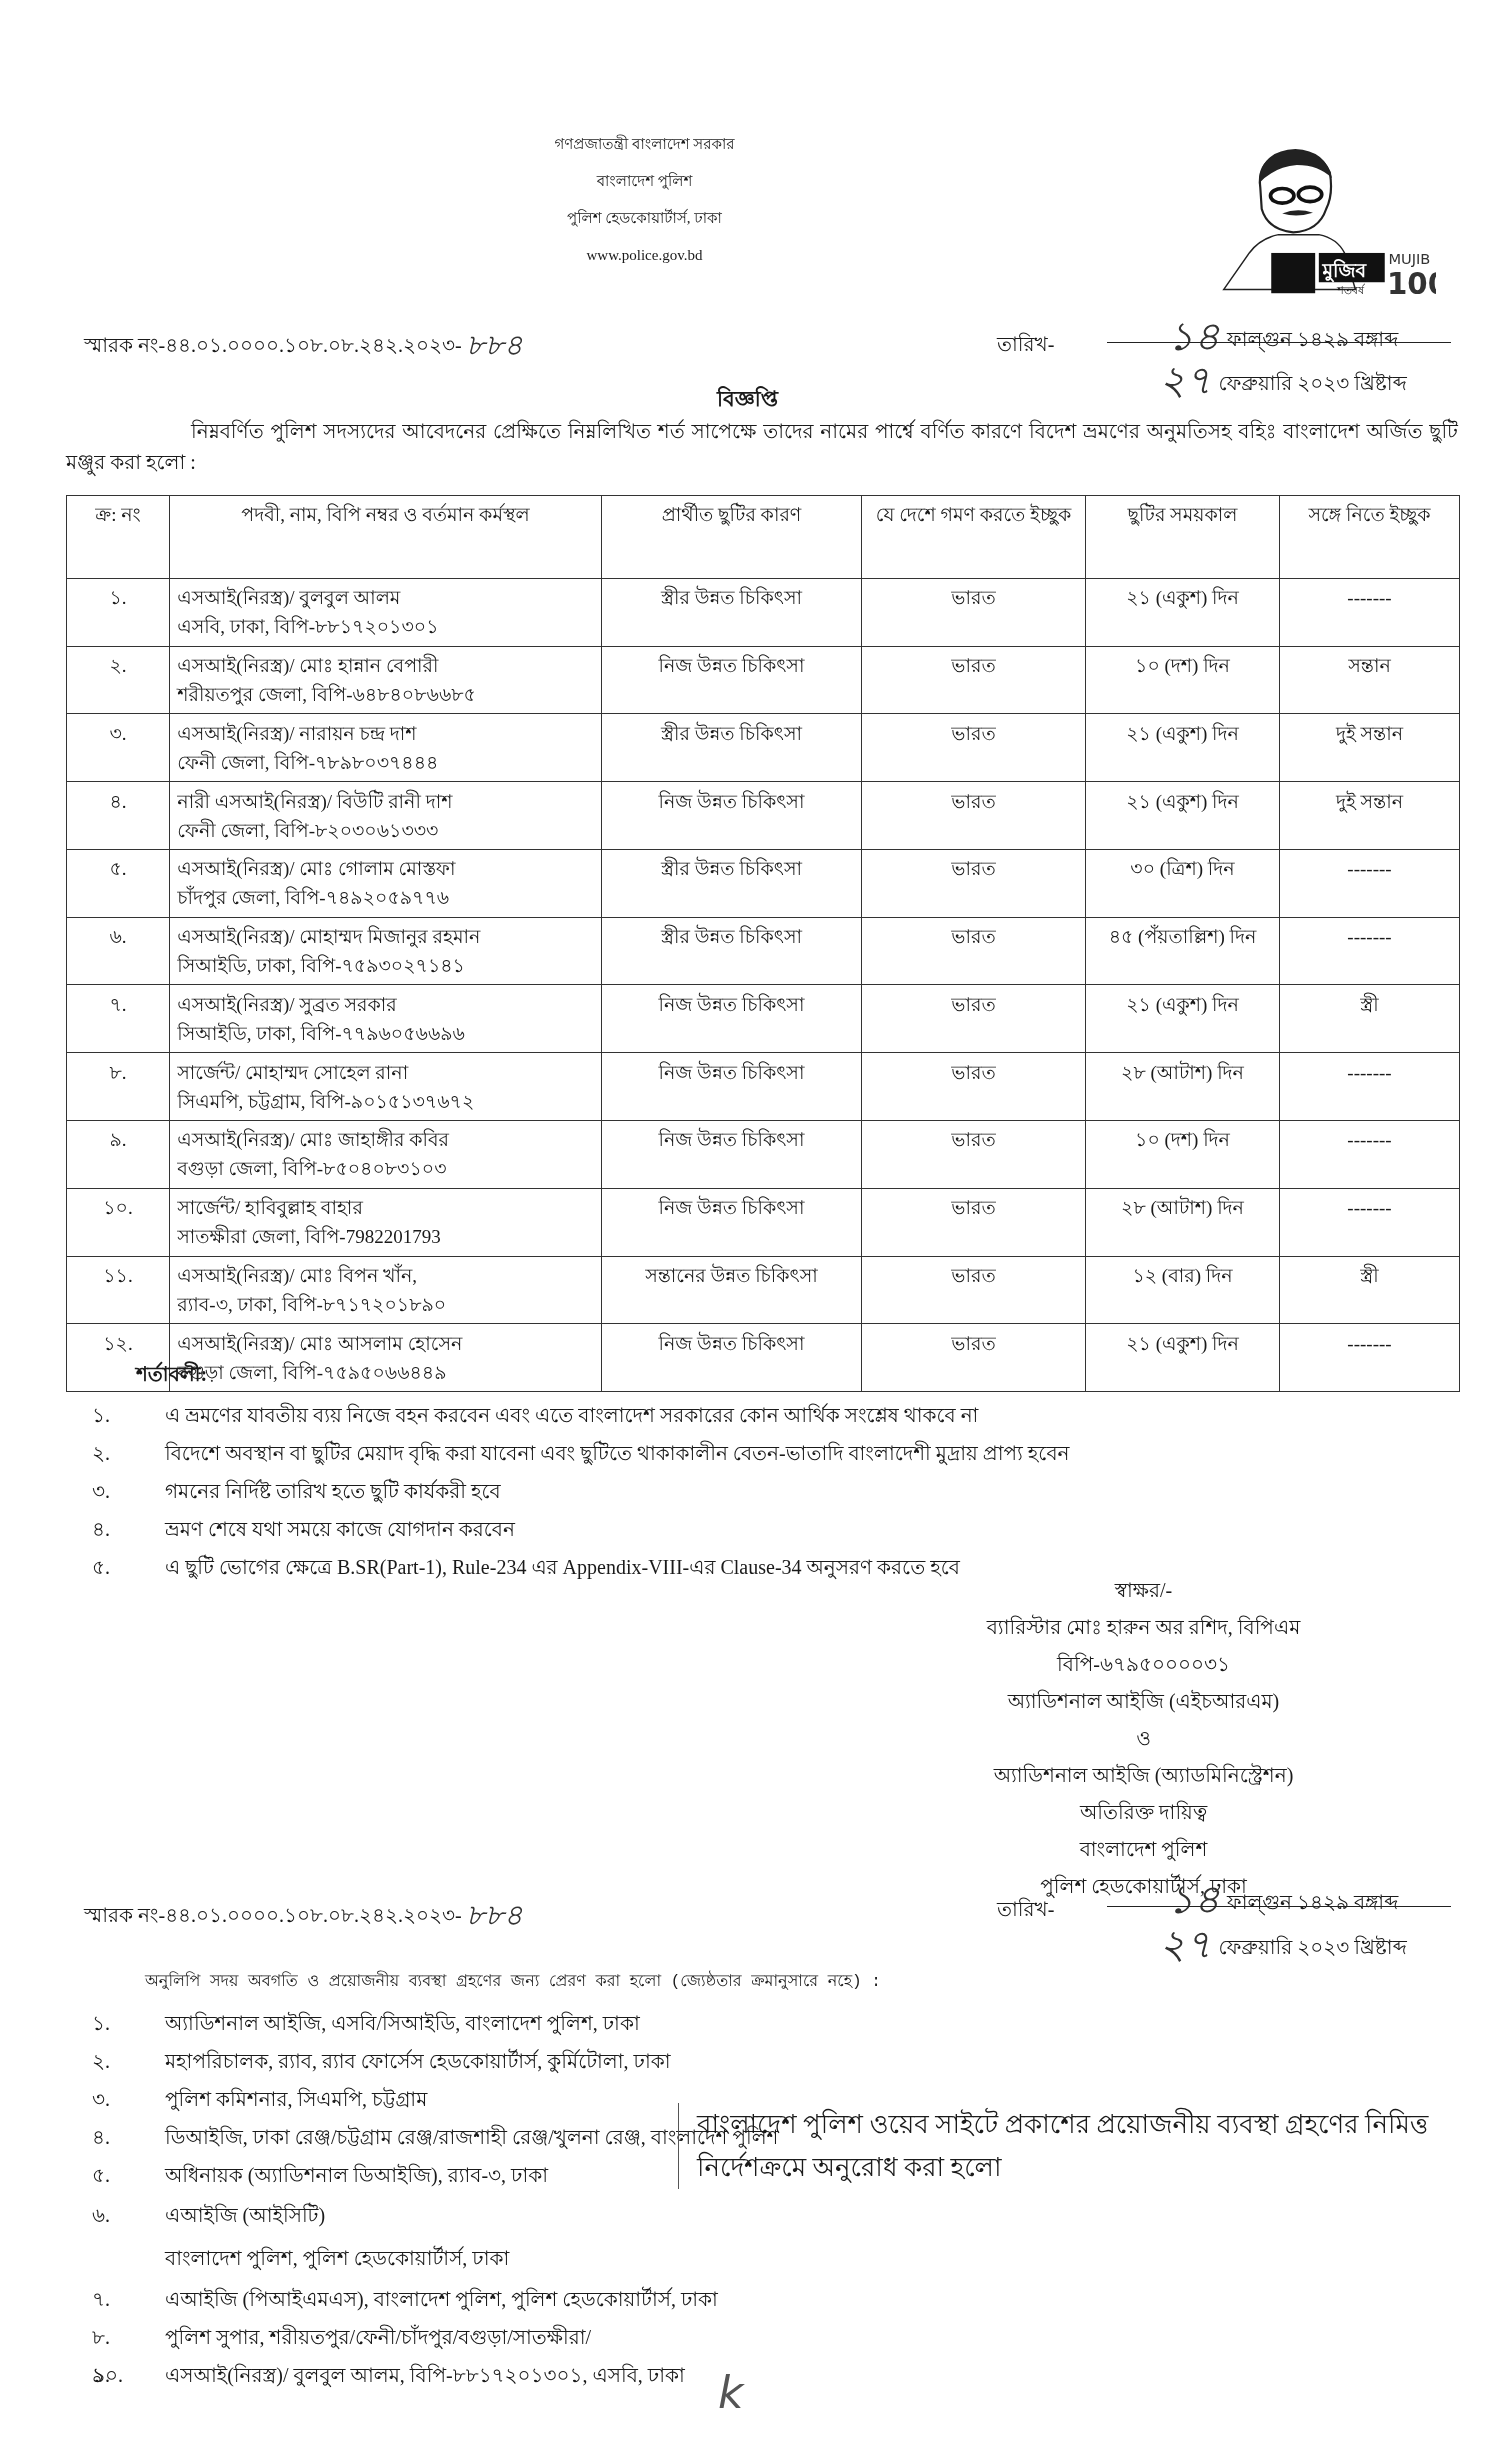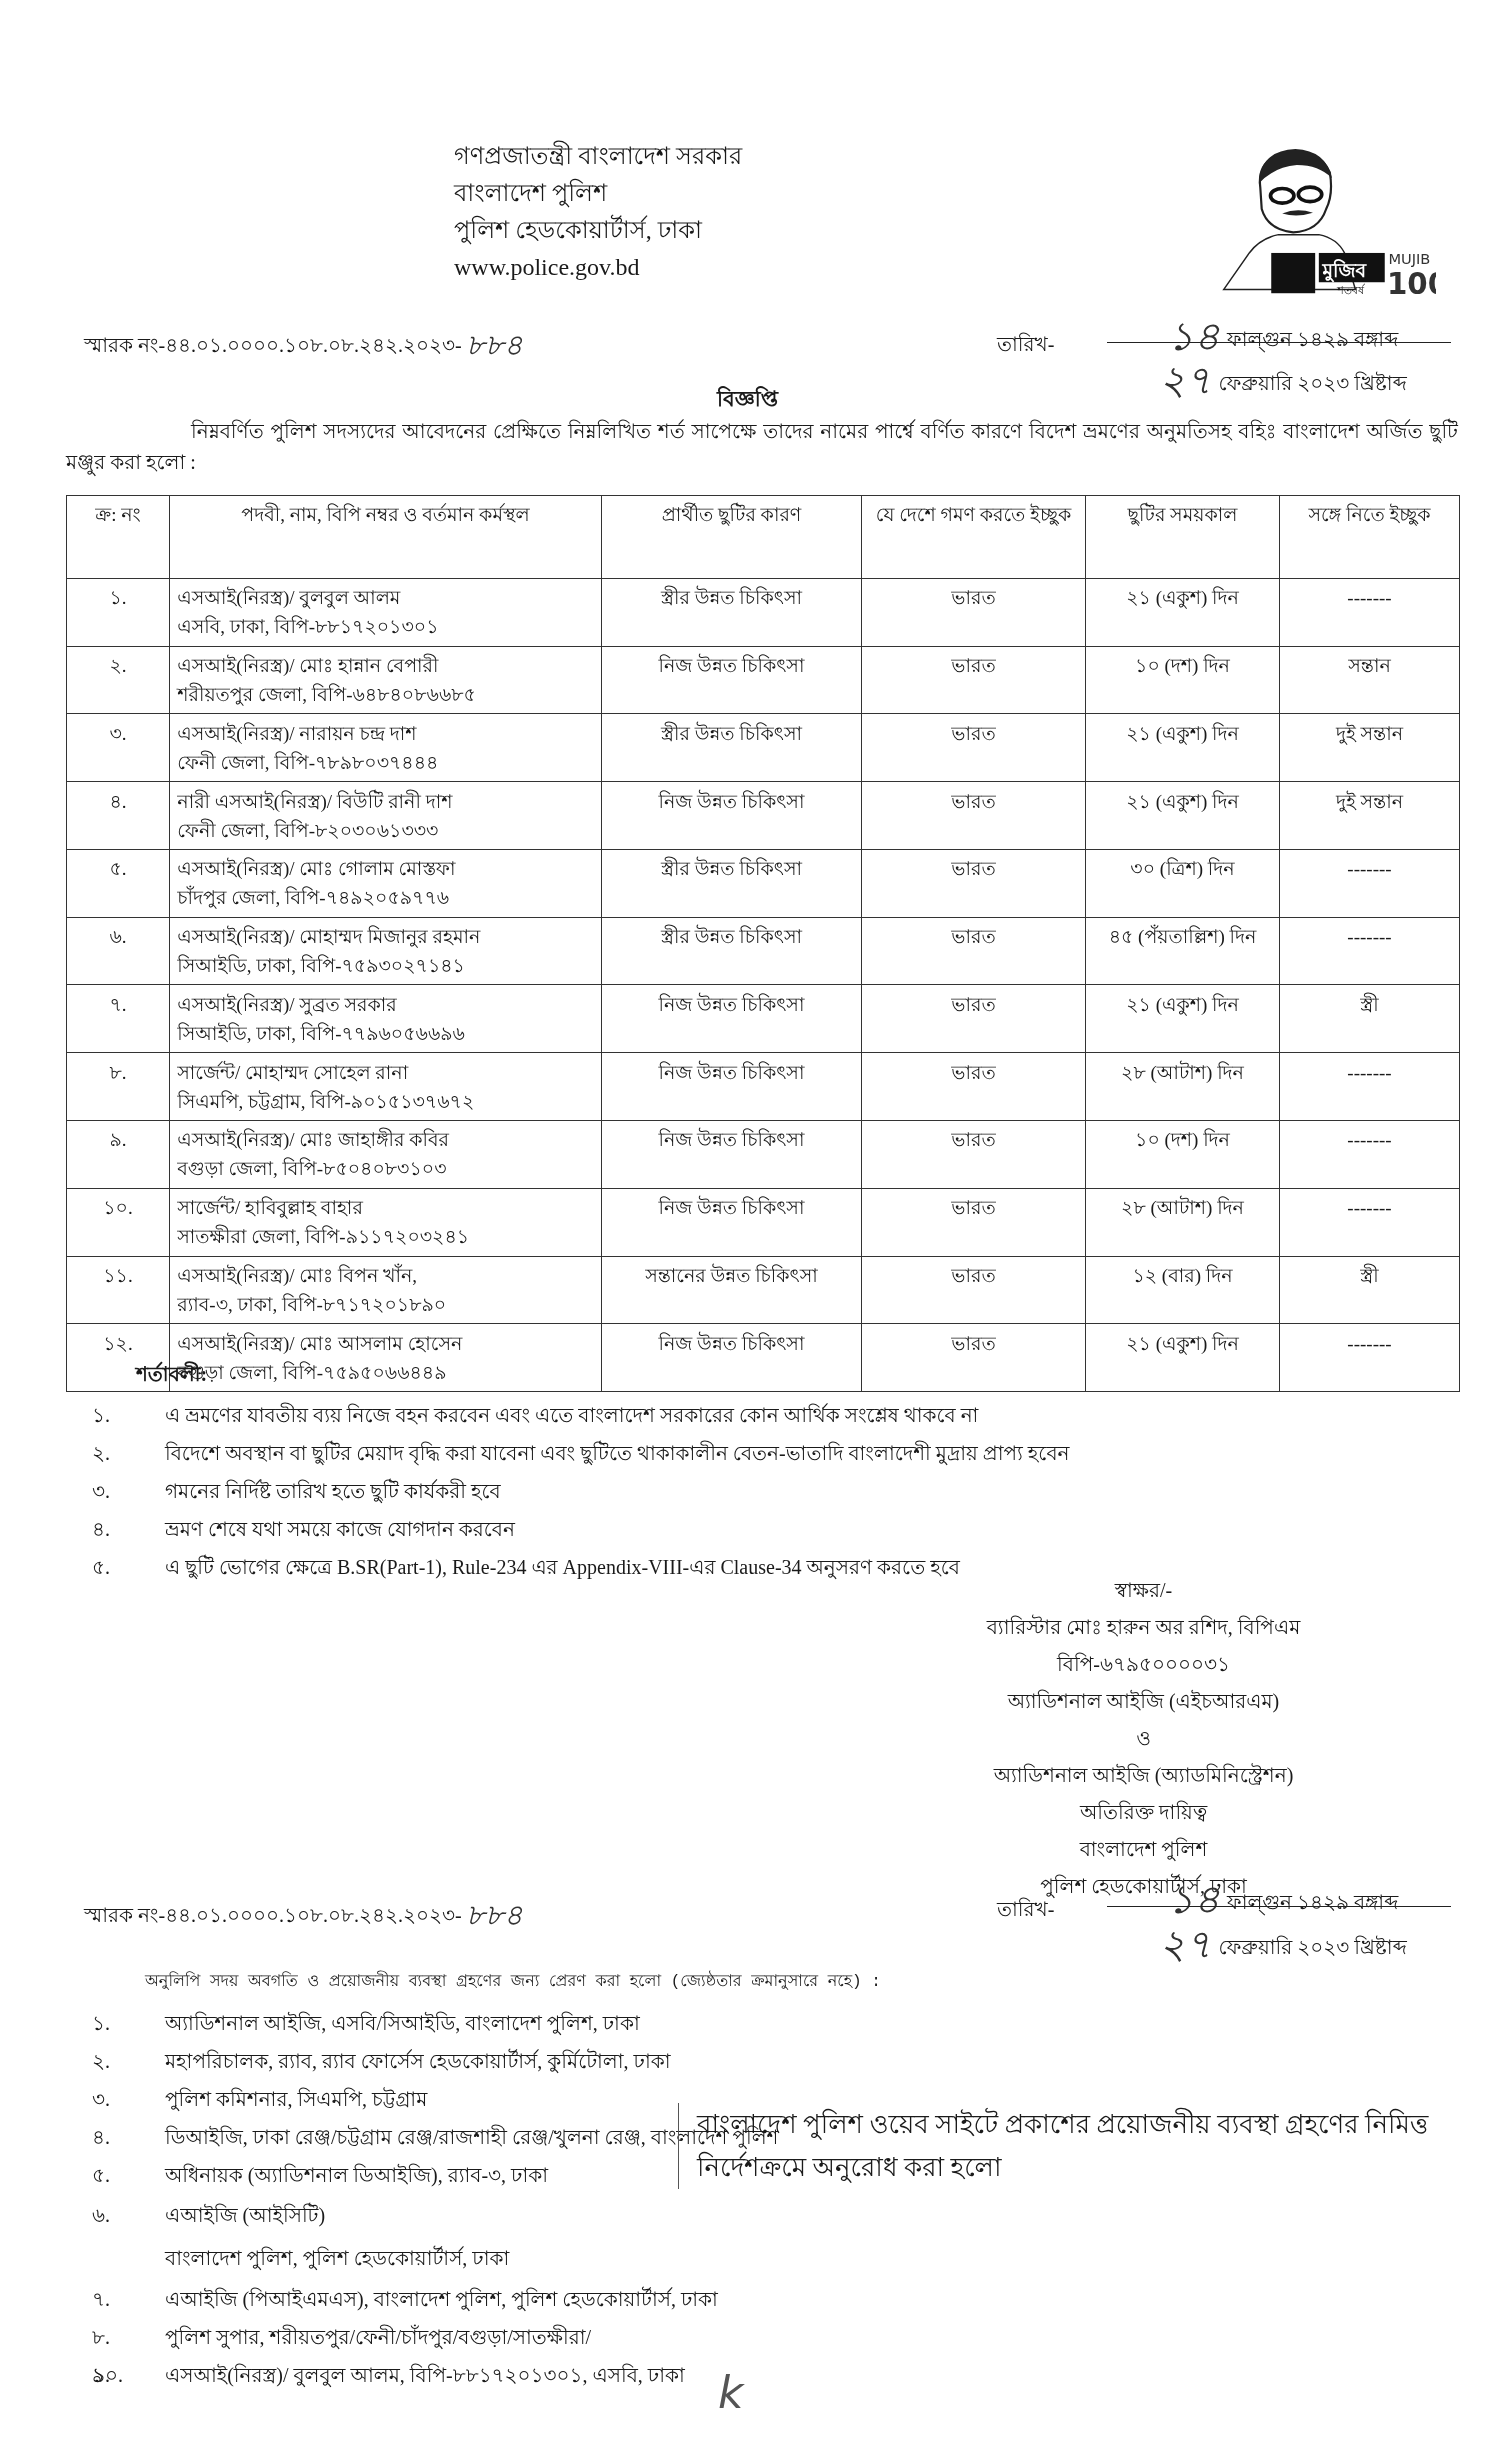--- a/index.html
+++ b/index.html
@@ -1,19 +1,19 @@
 <!DOCTYPE html>
 <html style="font-size:11.7px"><head>
 <meta charset="utf-8">
 <style>
   html, body { margin:0; padding:0; background:#ffffff; }
   body { width:1495px; height:2462px; position:relative; overflow:hidden;
          font-family:"Liberation Serif", "DejaVu Serif", serif; color:#1a1a1a; }
   .abs { position:absolute; }
-  .hdr { left:454px; width:381px; text-align:left; font-size:24px; line-height:37px; top:138px; }
+  .hdr { left:454px; width:381px; text-align:center; font-size:15px; line-height:37px; top:126px; }
   .logo { left:1209px; top:143px; width:227px; height:154px; }
   .logo svg { width:100%; height:100%; }
   .memo { font-size:20px; left:84px; }
   .memo .hand { font-family:"DejaVu Sans", sans-serif; font-size:29px; color:#333; font-style:italic; margin-left:4.4px; vertical-align:-2.9px; }
   .dateblk { left:997px; width:454px; }
   .dateblk .lbl { position:absolute; left:0; font-size:20px; }
   .dateblk .top, .dateblk .bot { position:absolute; left:132px; width:308px; text-align:center; font-size:20px; }
   .dateblk .hand { font-family:"DejaVu Sans", sans-serif; font-size:40px; color:#333; font-style:italic; margin-right:7.3px; vertical-align:-4.4px; }
   .dateblk .rule { position:absolute; left:110px; width:344px; border-top:1.5px solid #222; }
   .title { left:0; width:1495px; text-align:center; font-size:21px; font-weight:bold; top:383px; }
@@ -187,21 +187,21 @@
         </td>
         <td class="c">নিজ উন্নত চিকিৎসা</td>
         <td class="c">ভারত</td>
         <td class="c">১০ (দশ) দিন</td>
         <td class="c">-------</td>
       </tr>
       <tr class="row">
         <td class="c">১০.</td>
         <td>
           <div>সার্জেন্ট/ হাবিবুল্লাহ বাহার</div>
-          <div>সাতক্ষীরা জেলা, বিপি-৯১১৭২০৩২৪১</div>
+          <div>সাতক্ষীরা জেলা, বিপি-7982201793</div>
         </td>
         <td class="c">নিজ উন্নত চিকিৎসা</td>
         <td class="c">ভারত</td>
         <td class="c">২৮ (আটাশ) দিন</td>
         <td class="c">-------</td>
       </tr>
       <tr class="row">
         <td class="c">১১.</td>
         <td>
           <div>এসআই(নিরস্ত্র)/ মোঃ বিপন খাঁন,</div>

